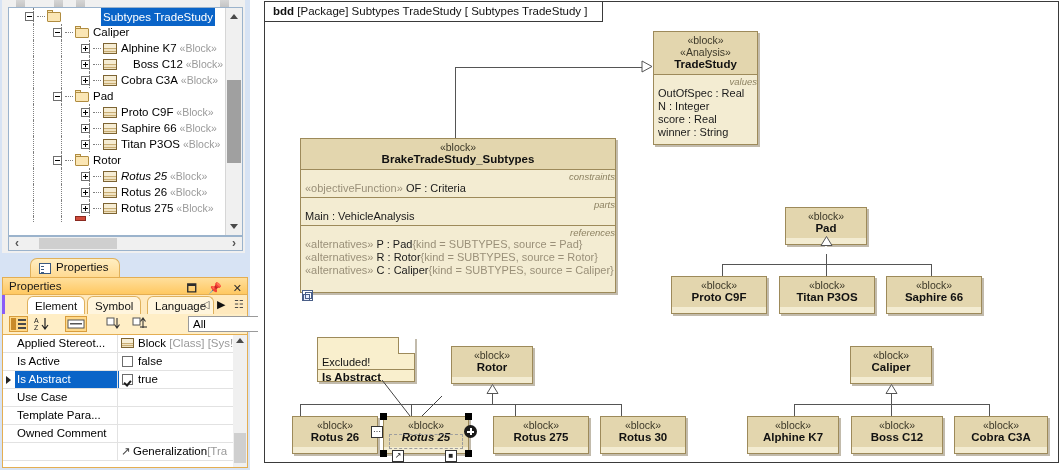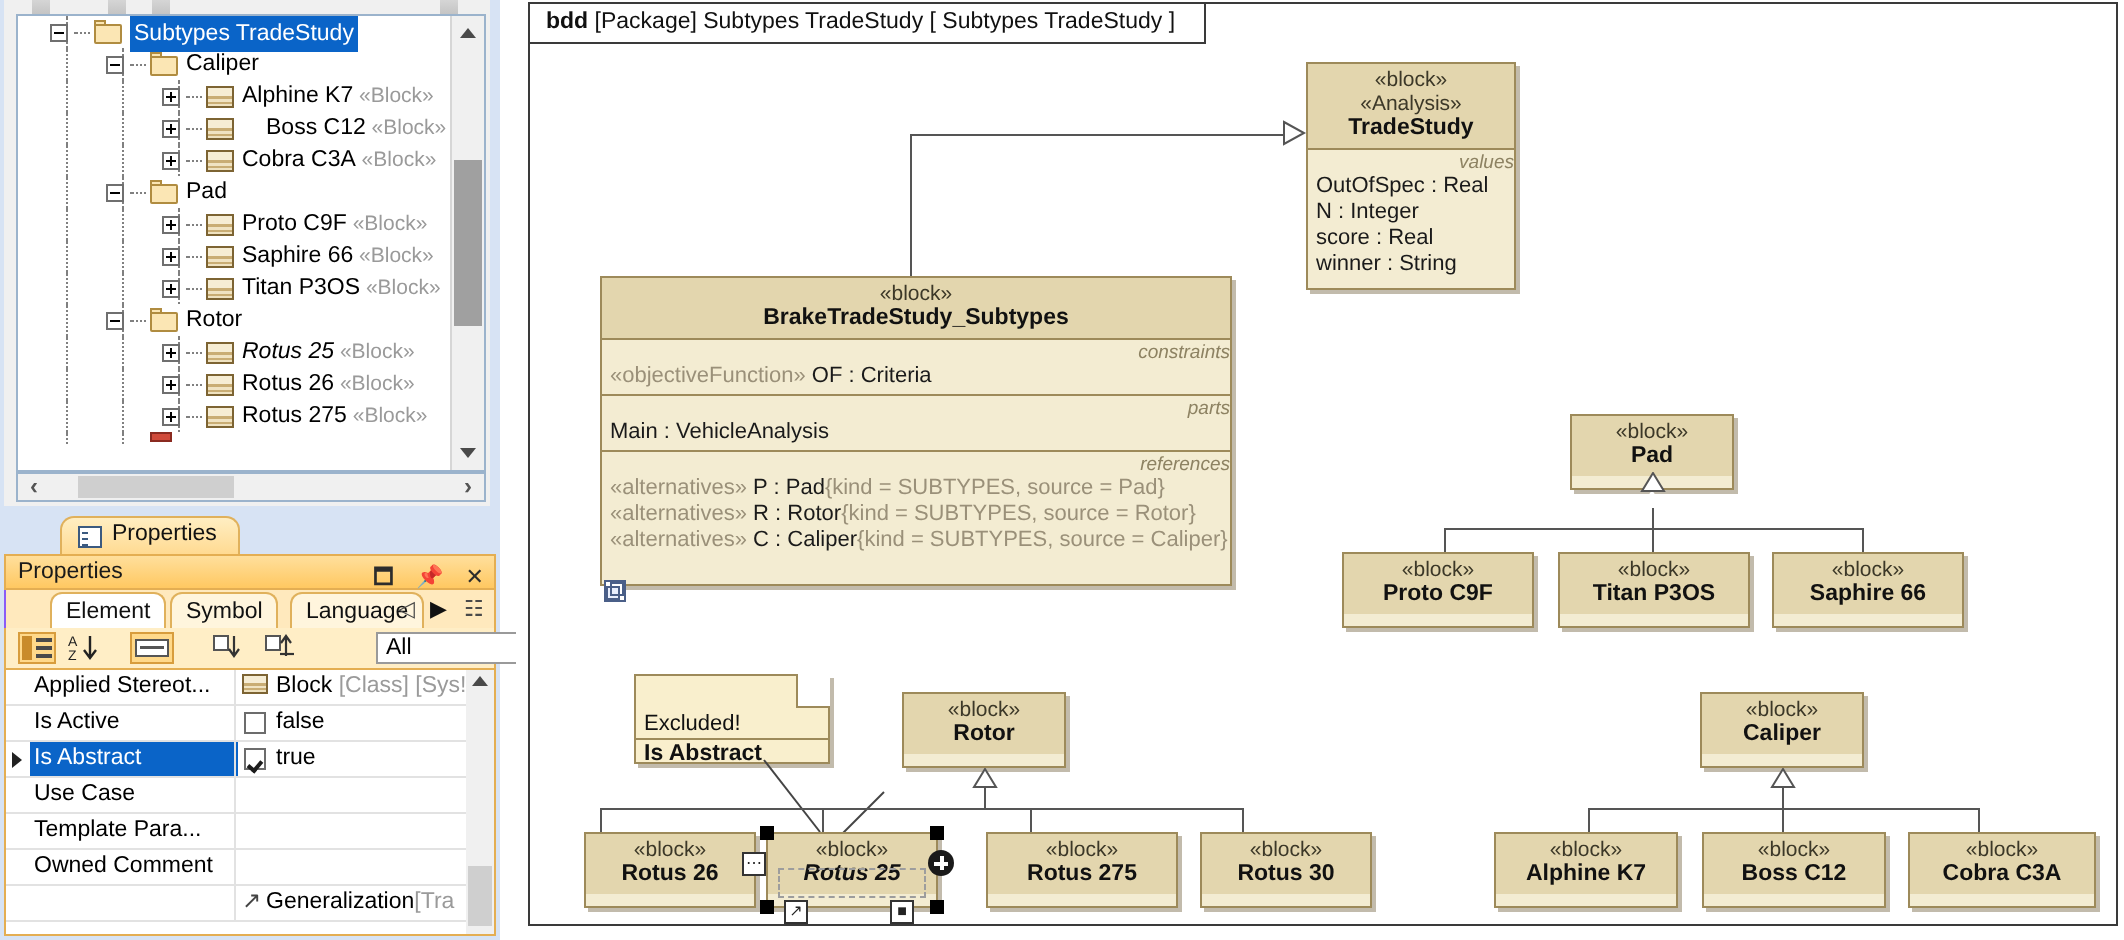--- a/index.html
+++ b/index.html
@@ -27,21 +27,21 @@
   .exp::before{content:"";position:absolute;left:1px;top:3px;width:5px;height:1px;background:#000;}
   .exp.plus::after{content:"";position:absolute;left:3px;top:1px;width:1px;height:5px;background:#000;}
   .folder{position:absolute;top:2px;width:14px;height:12px;}
   .folder .fb{position:absolute;left:0;top:2px;width:14px;height:10px;background:#fbe6b4;border:1px solid #b08c40;box-sizing:border-box;border-radius:0 1px 1px 1px;}
   .folder .ft{position:absolute;left:0;top:0px;width:6px;height:3px;background:#fbe6b4;border:1px solid #b08c40;border-bottom:none;box-sizing:border-box;}
   .blkico{position:absolute;top:3px;width:14px;height:11px;background:linear-gradient(to bottom,#f6edd4 0%,#f6edd4 45%,#c9ad74 45%,#c9ad74 60%,#f0e3c2 60%,#f0e3c2 76%,#c9ad74 76%,#c9ad74 88%,#efe2c0 88%);border:1px solid #7d6433;box-sizing:border-box;}
   .tlabel{position:absolute;top:0;}
   .tlabel .nm{color:#000;}
   .tlabel .nm.ital{font-style:italic;}
   .tlabel .st{color:#9a9a9a;font-size:10.5px;}
-  .tlabel.sel{background:#0a64c8;padding:1px 2px;}
+  .tlabel.sel{background:#0a64c8;padding:1px 2px;margin-left:36px;}
   .tlabel.sel .nm{color:#ffffff;}
   
   #tree-vsb{position:absolute;right:0px;top:0px;width:16px;height:227px;background:#f0f0f0;border-left:1px solid #d6d6d6;}
   #tree-vsb .arrow{position:absolute;left:0;width:16px;height:17px;}
   #tree-vsb .thumb{position:absolute;left:1px;width:14px;background:#a0a0a0;}
   .caret{width:0;height:0;margin:0 auto;}
   .caret.up{border-left:4px solid transparent;border-right:4px solid transparent;border-bottom:5px solid #4a4a4a;margin-top:6px;}
   .caret.down{border-left:4px solid transparent;border-right:4px solid transparent;border-top:5px solid #4a4a4a;margin-top:6px;}
   
   #tree-hsb{position:absolute;left:6px;top:236px;width:235px;height:15px;background:#f0f0f0;border:1px solid #9bb3cc;box-sizing:border-box;}
@@ -54,21 +54,21 @@
   #props-panel{position:absolute;left:0px;top:255px;width:250px;height:215px;background:#d7e3f4;}
   #props-tab{position:absolute;left:30px;top:3px;width:88px;height:19px;background:linear-gradient(to bottom,#ffe6a8,#ffd municipal);
     background:linear-gradient(to bottom,#ffeec2,#ffd98f);border:1px solid #e0b15c;border-bottom:none;border-radius:7px 7px 0 0;}
   #props-tab .tabico{position:absolute;left:8px;top:4px;width:12px;height:11px;border:1px solid #3b5a80;background:#fff;box-sizing:border-box;}
   #props-tab .tabico i{position:absolute;left:1px;width:3px;height:1px;background:#3b5a80;}
   #props-tab .tabtxt{position:absolute;left:25px;top:2px;font-size:11.5px;color:#111;}
   #props-title{position:absolute;left:2px;top:22px;width:246px;height:18px;background:linear-gradient(to bottom,#ffd98a,#ffc košt);background:linear-gradient(to bottom,#ffdf9c,#ffc861);border:1px solid #e4ae52;box-sizing:border-box;}
   #props-title .ptxt{position:absolute;left:6px;top:2px;font-size:11.5px;color:#1a1a1a;}
   #props-title .icons{position:absolute;right:5px;top:2px;color:#2c2c2c;font-size:11px;}
   #props-title .icons span{margin-left:8px;}
-  #props-tabs{position:absolute;left:2px;top:40px;width:246px;height:19px;background:#ffe9bd;border-left:1px solid #8b5cf6;border-right:1px solid #e4ae52;box-sizing:border-box;padding-left:28px;}
+  #props-tabs{position:absolute;left:2px;top:40px;width:246px;height:19px;background:#ffe9bd;border-left:3px solid #8b5cf6;border-right:1px solid #e4ae52;box-sizing:border-box;padding-left:28px;}
   .ptab{position:absolute;top:1px;height:18px;line-height:18px;padding:0 7px;font-size:11.5px;color:#111;border:1px solid #e0b15c;border-bottom:none;border-radius:6px 6px 0 0;background:#fff5dd;}
   .ptab.active{background:#ffffff;}
   #props-tabs .navic{position:absolute;top:3px;font-size:11px;color:#4a4a4a;}
   #props-toolbar{position:absolute;left:2px;top:59px;width:246px;height:20px;background:#ffeec6;border-left:1px solid #e4ae52;border-right:1px solid #e4ae52;box-sizing:border-box;}
   .ptbtn{position:absolute;top:2px;width:19px;height:16px;box-sizing:border-box;}
   .ptbtn.on{background:#ffd98a;border:1px solid #d89d3d;}
   #props-combo{position:absolute;left:157px;top:2px;width:84px;height:16px;background:#fff;border:1px solid #9a9a9a;box-sizing:border-box;margin-left:28px;}
   #props-combo .cv{position:absolute;left:4px;top:1px;font-size:11.5px;}
   #props-combo .cb{position:absolute;right:0;top:0;width:15px;height:14px;text-align:center;line-height:14px;font-size:9px;color:#333;}
   #props-grid{position:absolute;left:2px;top:79px;width:246px;height:134px;background:#fff;border:1px solid #e4ae52;box-sizing:border-box;overflow:hidden;}

